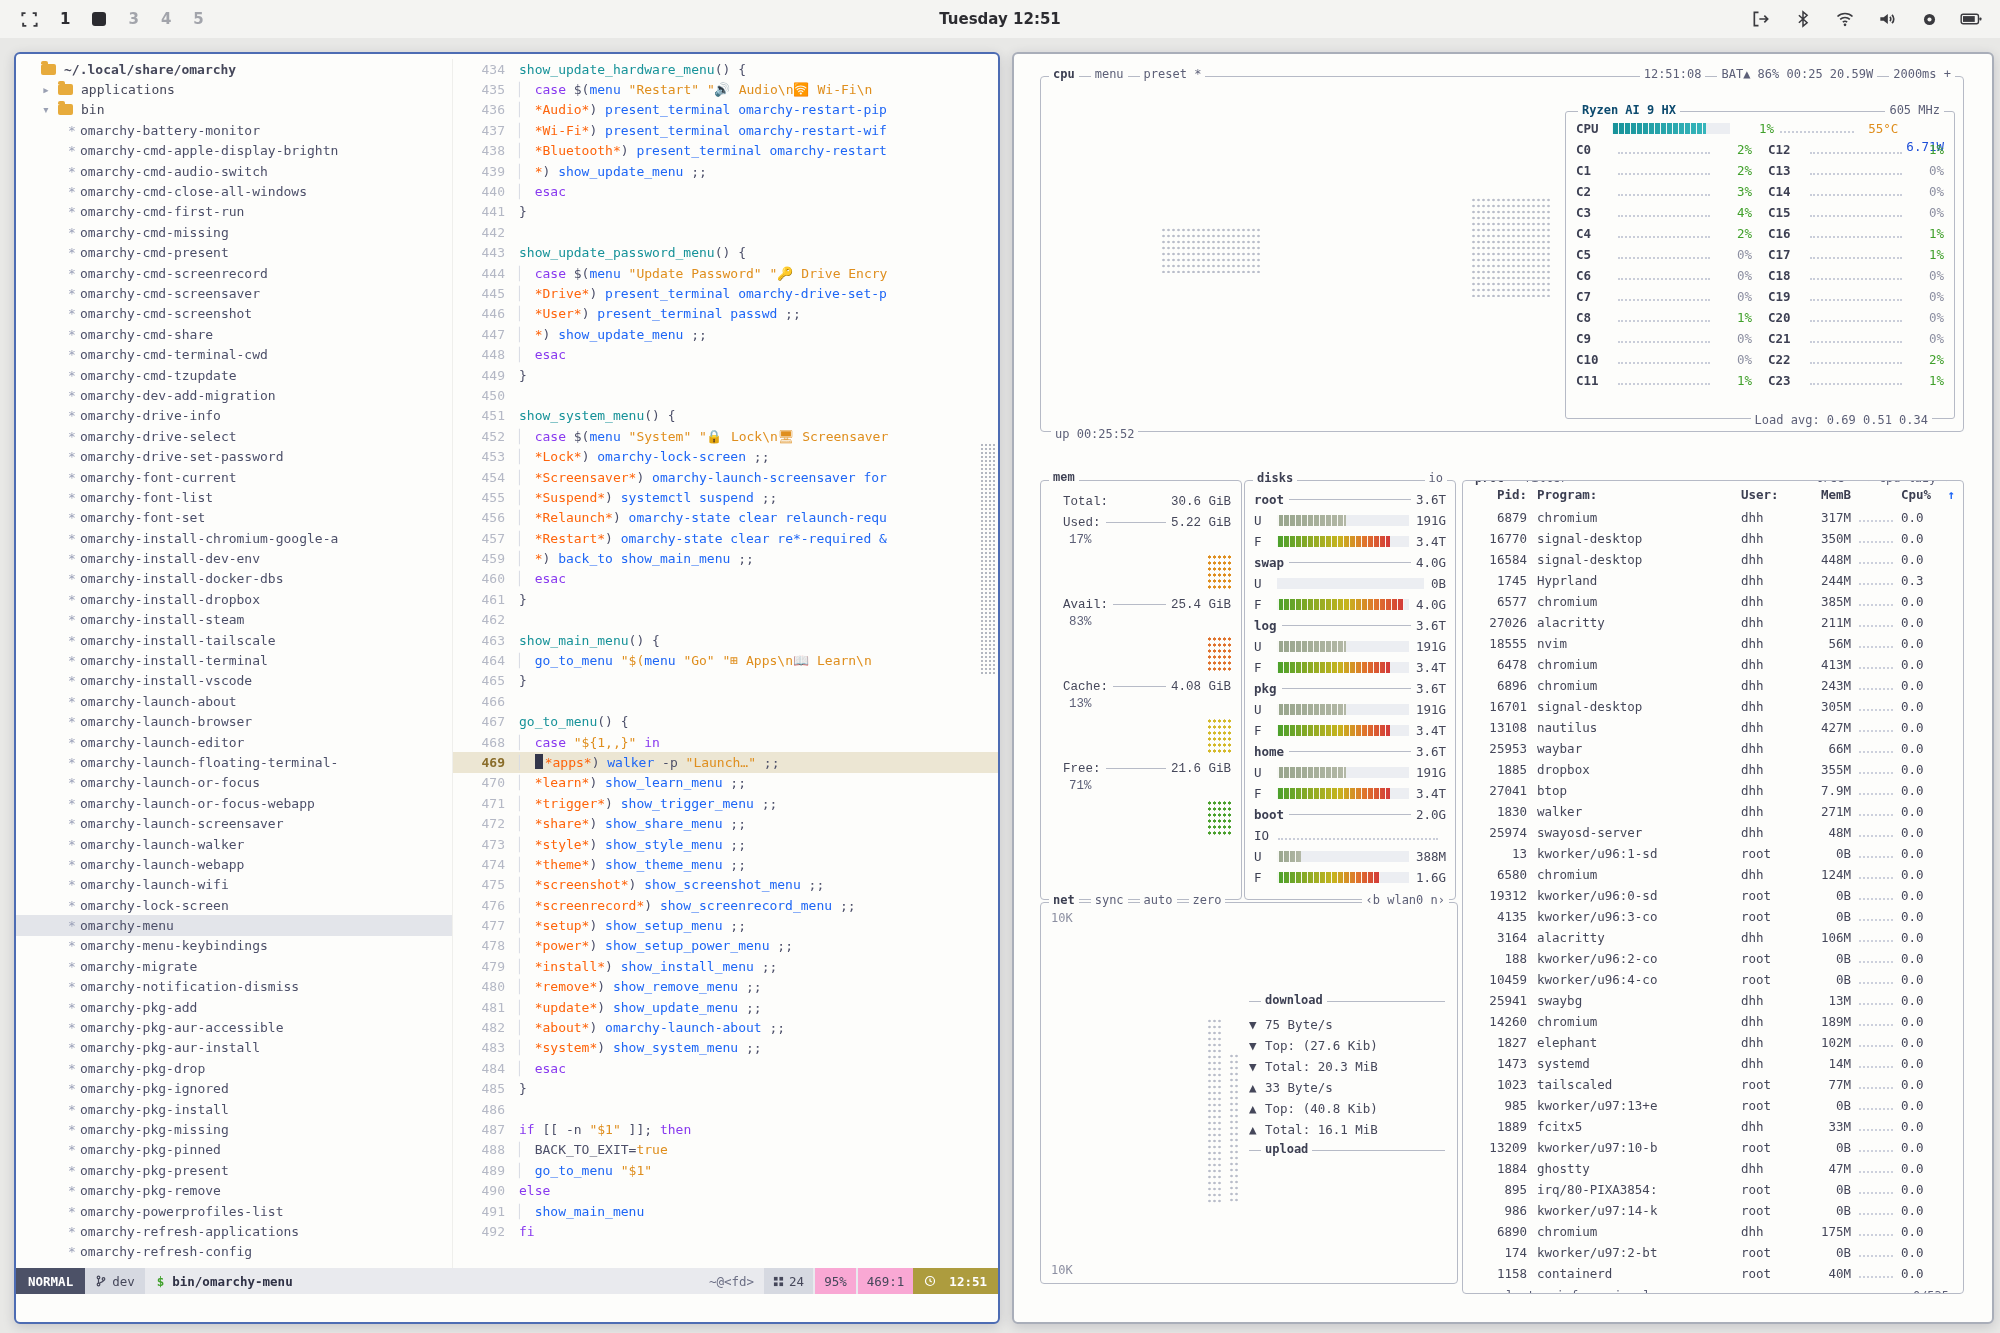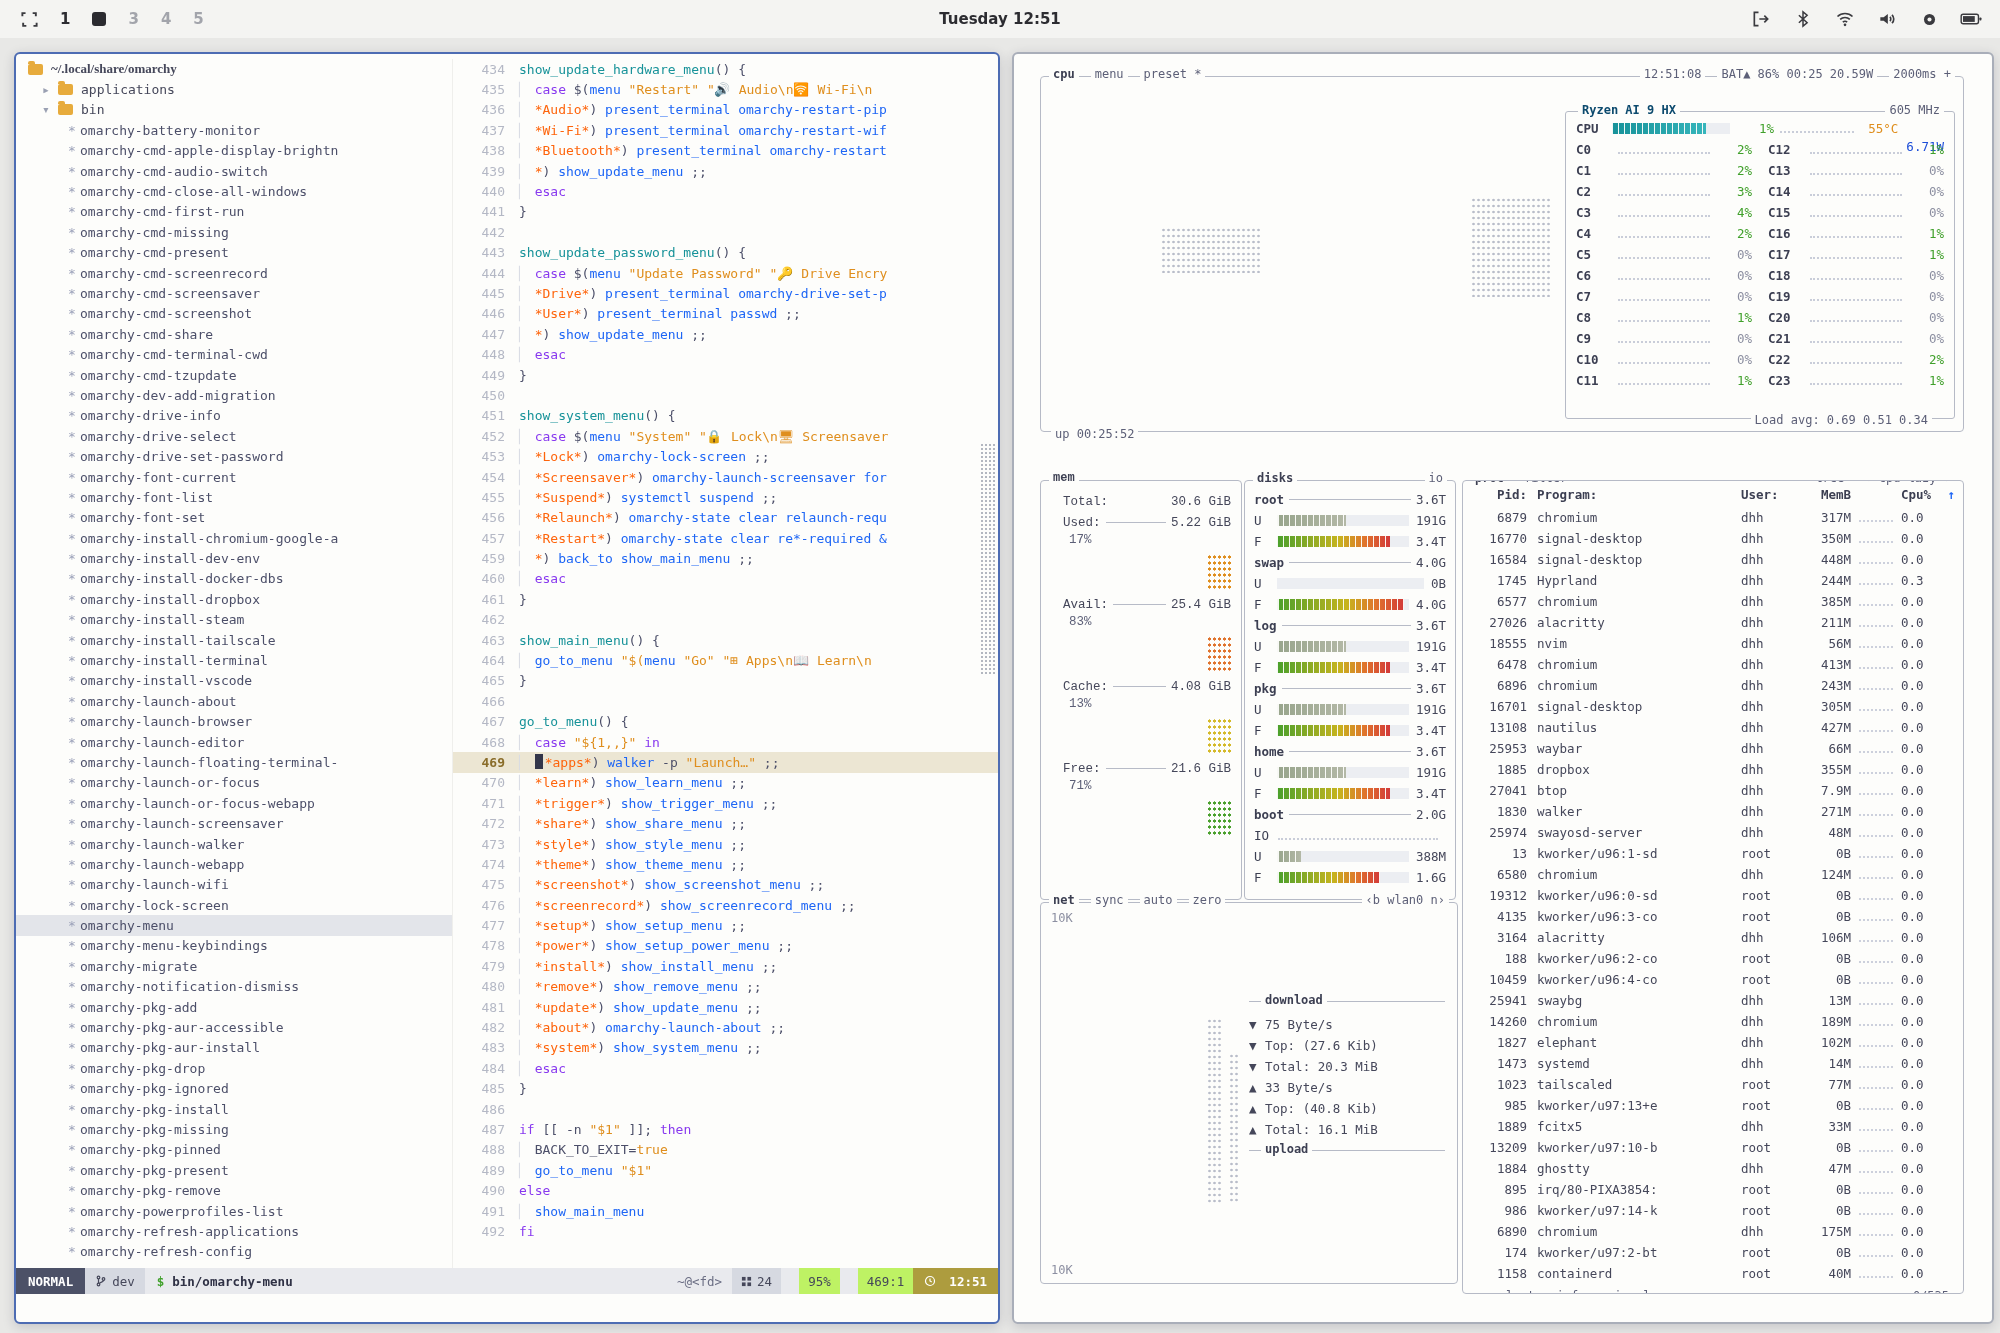--- a/index.html
+++ b/index.html
@@ -27,21 +27,21 @@
   .editor-window{left:14px;top:52px;width:986px;height:1272px;border:2px solid #4d6cb3;
                  display:flex;flex-direction:column;overflow:hidden;font-size:13px;}
   .btop-window{left:1012px;top:52px;width:982px;height:1272px;border:2px solid #a9aeb9;
                font-size:12.5px;overflow:hidden;}
 
   
   .ed-main{flex:1;display:flex;overflow:hidden;padding-top:5px;}
   .tree{width:436px;overflow:hidden;border-right:1px solid #efefec;}
   .trow{height:20.4px;display:flex;align-items:center;white-space:nowrap;overflow:hidden;}
   .trow.sel{background:#e3e5ea;}
-  .t-root{padding-left:10px;color:#45475a;font-weight:bold;font-family:Liberation Serif, serif;}
+  .t-root{padding-left:23px;color:#45475a;font-weight:bold;}
   .t-folder{padding-left:26px;color:#45475a;}
   .t-file{padding-left:48px;color:#4c4f69;}
   .chev{color:#9aa0b2;width:14px;display:inline-block;}
   .ficon{width:15px;height:11px;background:#e7ab3c;border-radius:2px;position:relative;
          display:inline-block;margin:0 8px 0 2px;flex:none;}
   .ficon::before{content:"";position:absolute;top:-3px;left:0;width:7px;height:3px;
                  background:#e7ab3c;border-radius:2px 2px 0 0;}
   .mark{color:#9aa0b8;width:16px;display:inline-block;text-align:center;flex:none;}
   .fname{overflow:hidden;text-overflow:clip;}
 
@@ -61,21 +61,21 @@
               color:#45475a;overflow:hidden;flex:none;}
   .chip{display:flex;align-items:center;height:100%;}
   .chip i{font-style:normal;}
   .mode{background:#4c5167;color:#fff;font-weight:bold;padding:0 12px;}
   .branch{background:#d6d9e1;padding:0 10px;gap:5px;}
   .prompt{color:#40a02b;margin-left:12px;font-weight:bold;}
   .filechip{color:#2f3145;font-weight:bold;margin-left:8px;}
   .spacer{flex:1;}
   .host{color:#6c6f85;margin-right:10px;}
   .chip.small{background:#d6d9e1;padding:0 9px;gap:5px;}
-  .chip.small2{background:#bef264;padding:0 9px;margin-left:18px;}
+  .chip.small2{background:#f9a8d4;padding:0 9px;margin-left:2px;}
   .chip.time{background:#ad9c3e;color:#fff;padding:0 11px;gap:13px;font-weight:bold;}
   .cmdline{height:28px;flex:none;}
 
   
   .bbox{position:absolute;border:1.5px solid #b6bac6;border-radius:4px;}
   .blab{position:absolute;top:-10px;display:flex;gap:12px;align-items:center;}
   .blab.l{left:8px;} .blab.r{right:8px;}
   .lab{background:#fdfdfb;padding:0 4px;font-size:12px;color:#5c5f77;white-space:nowrap;}
   .lab.main{color:#3c3f52;font-weight:bold;}
   .bfoot{position:absolute;bottom:-10px;} .bfoot.l{left:10px;} .bfoot.r{right:10px;}

